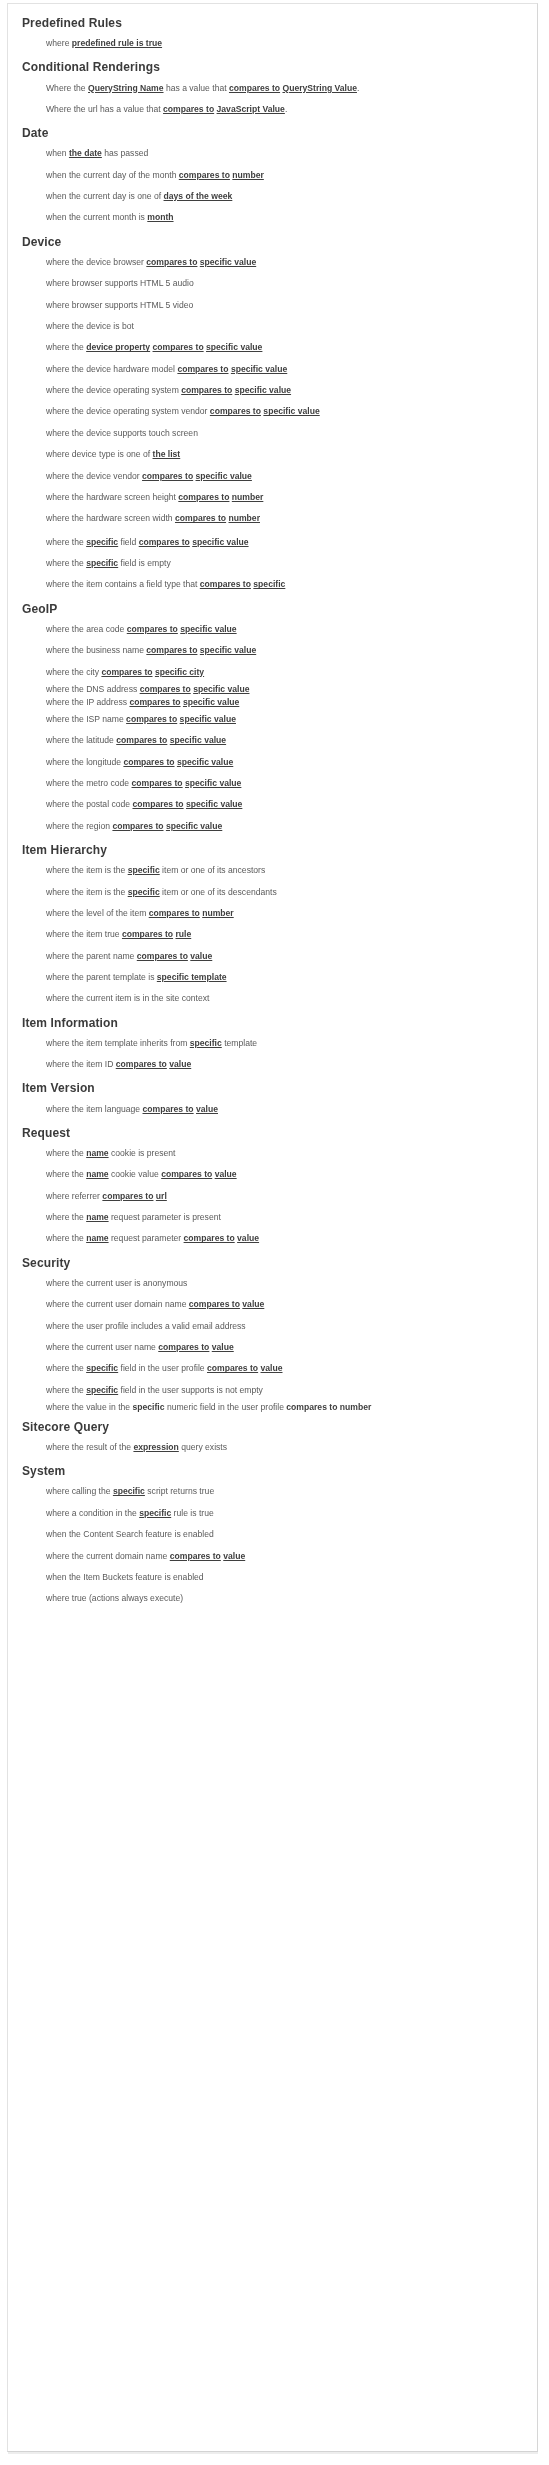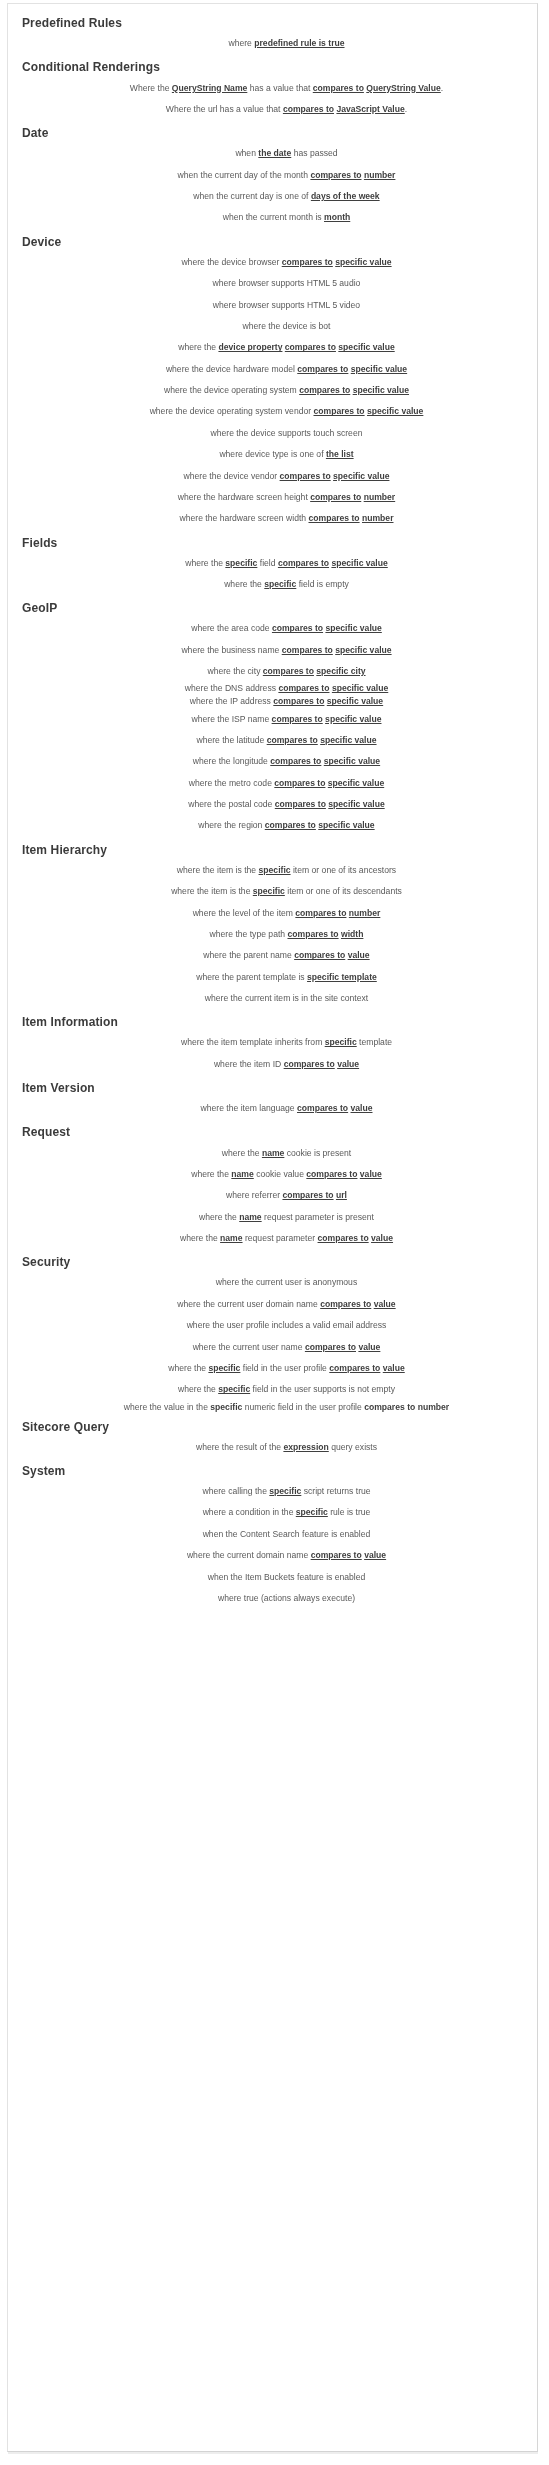--- a/index.html
+++ b/index.html
@@ -46,21 +46,20 @@
     color: #3b3b3b;
     margin: 0;
     padding: 5px 0 4px 0;
     line-height: 12px;
     letter-spacing: 0.01em;
   }
   .cond-list {
     list-style: none;
     margin: 0;
     padding: 0 0 2px 0;
-    text-align: center;
   }
   .cond {
     font-size: 8.6px;
     color: #5a5a5a;
     line-height: 11px;
     padding: 5.2px 0 5.2px 24px;
     margin: 0;
     white-space: nowrap;
   }
   .cond.tighter { padding-top: 1.0px; padding-bottom: 1.0px; }
@@ -107,45 +106,45 @@
           <li class="cond"><span>where the </span><span class="tok-u">device property</span><span> </span><span class="tok-u">compares to</span><span> </span><span class="tok-u">specific value</span></li>
           <li class="cond"><span>where the device hardware model </span><span class="tok-u">compares to</span><span> </span><span class="tok-u">specific value</span></li>
           <li class="cond"><span>where the device operating system </span><span class="tok-u">compares to</span><span> </span><span class="tok-u">specific value</span></li>
           <li class="cond"><span>where the device operating system vendor </span><span class="tok-u">compares to</span><span> </span><span class="tok-u">specific value</span></li>
           <li class="cond"><span>where the device supports touch screen</span></li>
           <li class="cond"><span>where device type is one of </span><span class="tok-u">the list</span></li>
           <li class="cond"><span>where the device vendor </span><span class="tok-u">compares to</span><span> </span><span class="tok-u">specific value</span></li>
           <li class="cond"><span>where the hardware screen height </span><span class="tok-u">compares to</span><span> </span><span class="tok-u">number</span></li>
           <li class="cond"><span>where the hardware screen width </span><span class="tok-u">compares to</span><span> </span><span class="tok-u">number</span></li>
         </ul>
-        <h3 class="section-title">Fields</h3>
         <ul class="cond-list">
           <li class="cond"><span>where the </span><span class="tok-u">specific</span><span> field </span><span class="tok-u">compares to</span><span> </span><span class="tok-u">specific value</span></li>
           <li class="cond"><span>where the </span><span class="tok-u">specific</span><span> field is empty</span></li>
+          <li class="cond"><span>where the item contains a field type that </span><span class="tok-u">compares to</span><span> </span><span class="tok-u">specific</span></li>
         </ul>
         <h3 class="section-title">GeoIP</h3>
         <ul class="cond-list">
           <li class="cond"><span>where the area code </span><span class="tok-u">compares to</span><span> </span><span class="tok-u">specific value</span></li>
           <li class="cond"><span>where the business name </span><span class="tok-u">compares to</span><span> </span><span class="tok-u">specific value</span></li>
           <li class="cond"><span>where the city </span><span class="tok-u">compares to</span><span> </span><span class="tok-u">specific city</span></li>
           <li class="cond tighter"><span>where the DNS address </span><span class="tok-u">compares to</span><span> </span><span class="tok-u">specific value</span></li>
           <li class="cond tighter"><span>where the IP address </span><span class="tok-u">compares to</span><span> </span><span class="tok-u">specific value</span></li>
           <li class="cond"><span>where the ISP name </span><span class="tok-u">compares to</span><span> </span><span class="tok-u">specific value</span></li>
           <li class="cond"><span>where the latitude </span><span class="tok-u">compares to</span><span> </span><span class="tok-u">specific value</span></li>
           <li class="cond"><span>where the longitude </span><span class="tok-u">compares to</span><span> </span><span class="tok-u">specific value</span></li>
           <li class="cond"><span>where the metro code </span><span class="tok-u">compares to</span><span> </span><span class="tok-u">specific value</span></li>
           <li class="cond"><span>where the postal code </span><span class="tok-u">compares to</span><span> </span><span class="tok-u">specific value</span></li>
           <li class="cond"><span>where the region </span><span class="tok-u">compares to</span><span> </span><span class="tok-u">specific value</span></li>
         </ul>
         <h3 class="section-title">Item Hierarchy</h3>
         <ul class="cond-list">
           <li class="cond"><span>where the item is the </span><span class="tok-u">specific</span><span> item or one of its ancestors</span></li>
           <li class="cond"><span>where the item is the </span><span class="tok-u">specific</span><span> item or one of its descendants</span></li>
           <li class="cond"><span>where the level of the item </span><span class="tok-u">compares to</span><span> </span><span class="tok-u">number</span></li>
-          <li class="cond"><span>where the type path </span><span class="tok-u">compares to</span><span> </span><span class="tok-u">width</span></li>
+          <li class="cond"><span>where the item true </span><span class="tok-u">compares to</span><span> </span><span class="tok-u">rule</span></li>
           <li class="cond"><span>where the parent name </span><span class="tok-u">compares to</span><span> </span><span class="tok-u">value</span></li>
           <li class="cond"><span>where the parent template is </span><span class="tok-u">specific template</span></li>
           <li class="cond"><span>where the current item is in the site context</span></li>
         </ul>
         <h3 class="section-title">Item Information</h3>
         <ul class="cond-list">
           <li class="cond"><span>where the item template inherits from </span><span class="tok-u">specific</span><span> template</span></li>
           <li class="cond"><span>where the item ID </span><span class="tok-u">compares to</span><span> </span><span class="tok-u">value</span></li>
         </ul>
         <h3 class="section-title">Item Version</h3>

